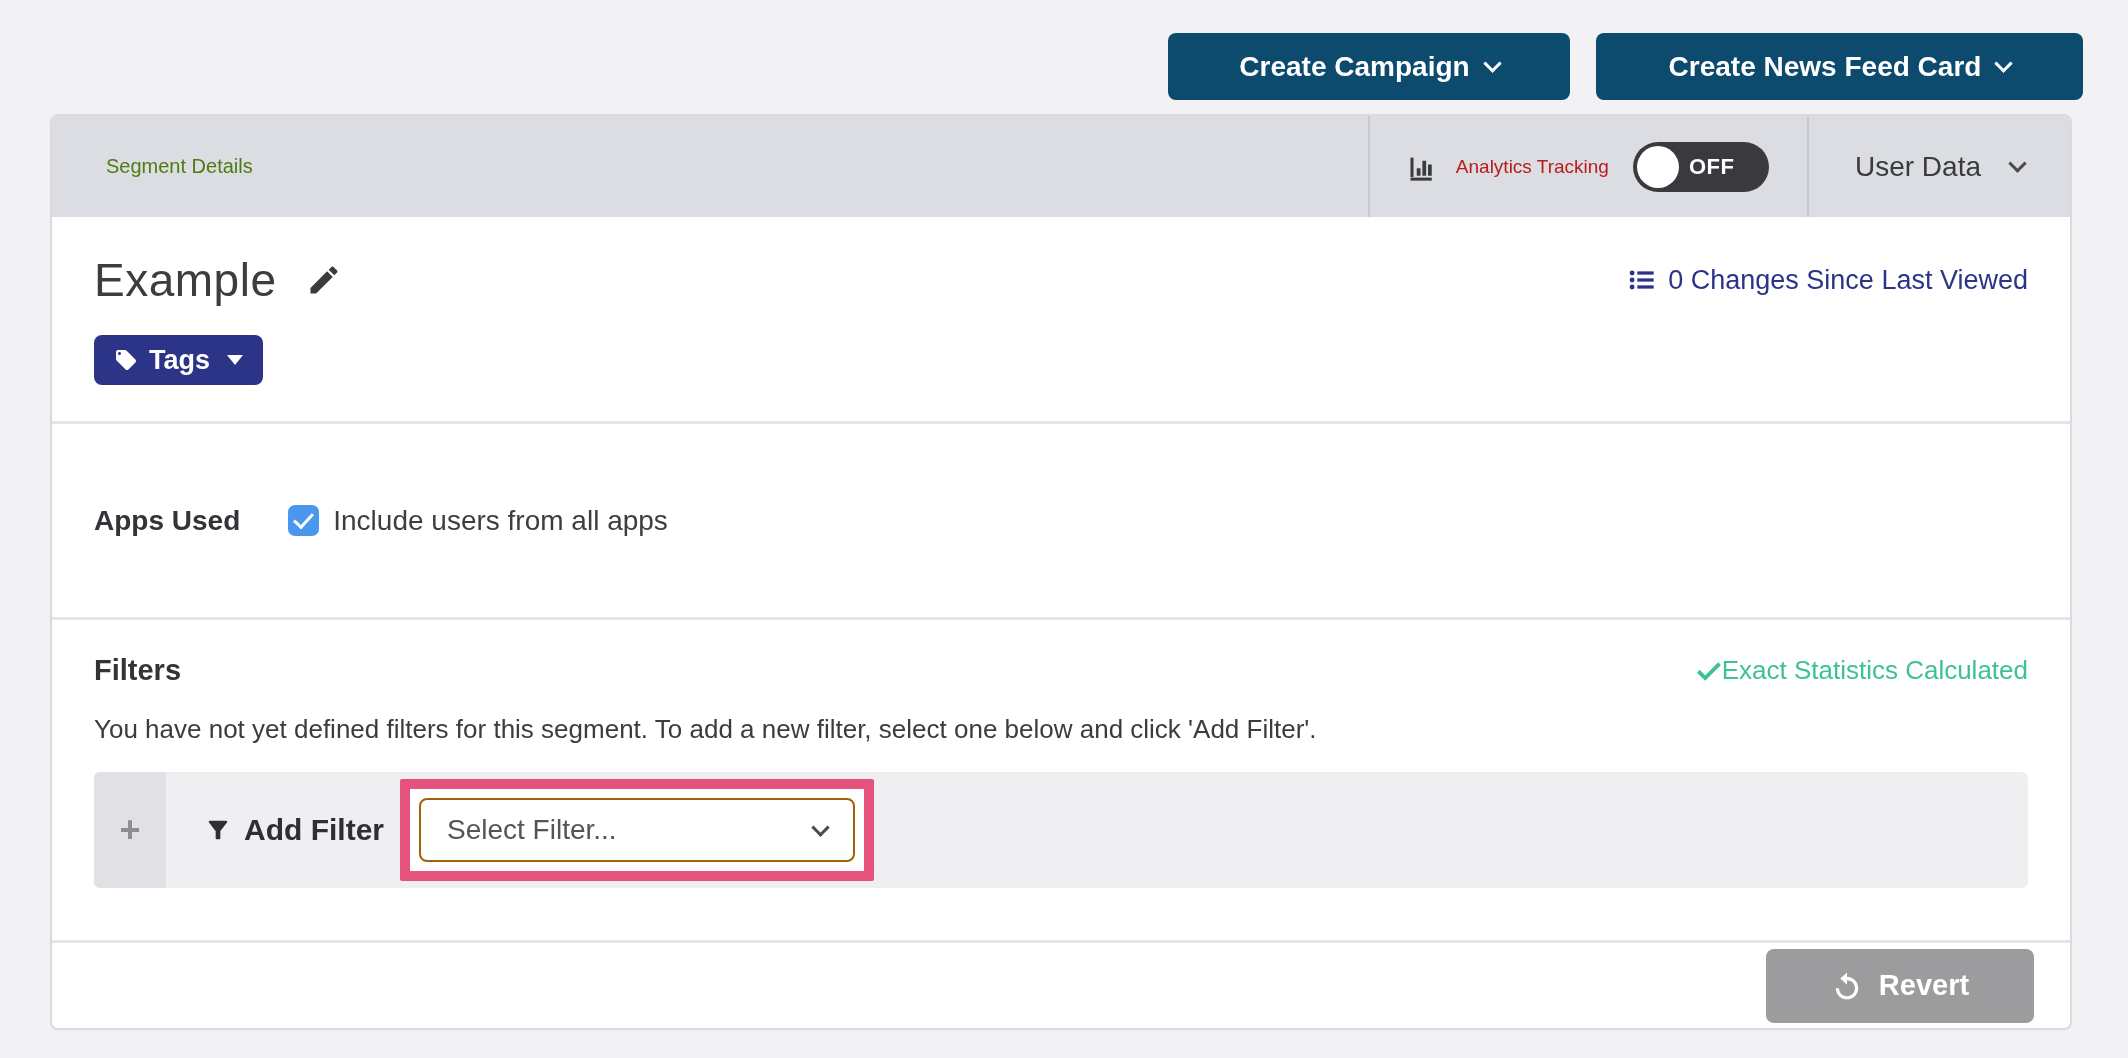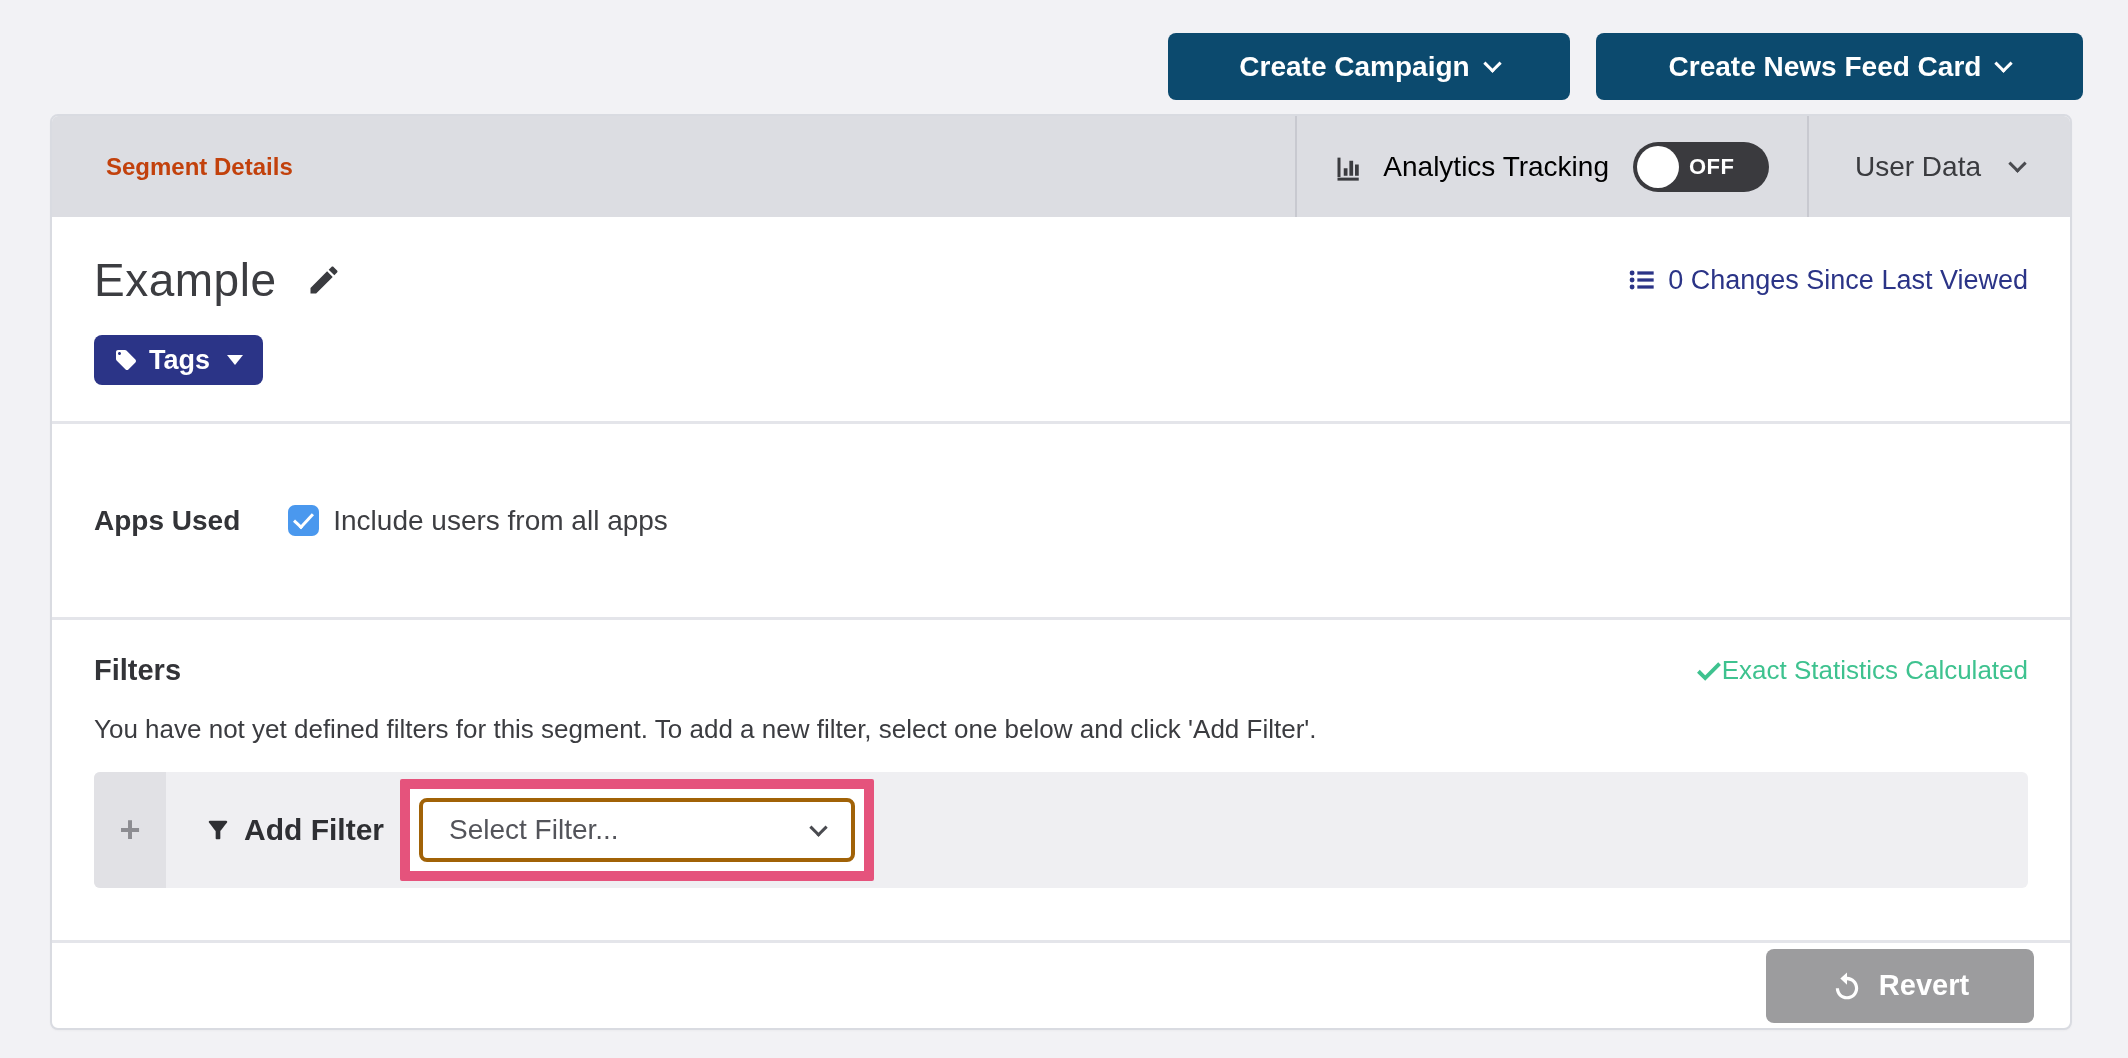--- a/index.html
+++ b/index.html
@@ -24,24 +24,24 @@
     transform:rotate(45deg) translate(-2px,-2px); display:inline-block;
   }
   
   .card {
     position:absolute; left:50px; top:114px; width:2022px; height:916px;
     background:#fff; border:2px solid #d9dbe1; border-radius:8px;
     display:flex; flex-direction:column; overflow:hidden;
     box-shadow:0 1px 2px rgba(0,0,0,.03);
   }
   .card-header { height:101px; min-height:101px; background:#dcdde2; display:flex; align-items:stretch; }
-  .ch-title { flex:1; align-self:center; font-size:24px; font-weight:700; color:#c2410c; padding-left:54px; }
+  .ch-title { flex:1; align-self:center; font-size:20px; font-weight:400; color:#4d7c0f; padding-left:54px; }
   .ch-seg { display:flex; align-items:center; border-left:2px solid #c8c9d0; }
   .ch-analytics { gap:18px; padding:0 38px; }
-  .ch-analytics .lbl { font-size:28px; color:#000000; }
+  .ch-analytics .lbl { font-size:19px; color:#b91c1c; }
   .ch-userdata { gap:30px; padding:0 46px; }
   .ch-userdata .lbl { font-size:28px; color:#3a3b3f; }
   .toggle {
     width:136px; height:50px; background:#3a3a3e; border-radius:26px;
     display:flex; align-items:center; margin-left:6px; cursor:pointer;
   }
   .toggle .knob { width:42px; height:42px; border-radius:50%; background:#fff; margin-left:4px; }
   .toggle .state { color:#fff; font-size:22px; font-weight:700; margin-left:10px; letter-spacing:.5px; }
   .chev-dark { border-color:#4a4b50; }
   
@@ -76,21 +76,21 @@
   .filters-desc { margin-top:27px; font-size:26px; color:#3b3c40; }
   .filter-row { margin-top:27px; height:116px; background:#efeff2; border-radius:6px; display:flex; align-items:center; }
   .plus-col {
     width:72px; height:100%; background:#e1e1e5; border-radius:6px 0 0 6px;
     display:flex; align-items:center; justify-content:center;
     font-size:36px; font-weight:700; color:#8d8d92; cursor:pointer; flex:0 0 auto;
   }
   .add-filter { display:flex; align-items:center; gap:12px; margin-left:38px; font-size:30px; font-weight:700; color:#2e2f33; }
   .select-highlight { margin-left:16px; border:10px solid #e5537c; background:#fff; padding:9px; border-radius:2px; }
   .select-box {
-    width:436px; height:64px; background:#fff; border:4px solid #a16207; border-radius:8px;
+    width:436px; height:64px; background:#fff; border:2px solid #a16207; border-radius:8px;
     display:flex; align-items:center; justify-content:space-between; padding:0 26px; cursor:pointer;
   }
   .select-box .ph { font-size:28px; color:#53545a; }
   .sec-footer { flex:1; border-bottom:none; display:flex; align-items:center; justify-content:flex-end; gap:24px; padding-right:36px; }
   .btn-gray {
     height:74px; background:#9c9c9e; color:#fff; border:none; border-radius:8px;
     font-family:inherit; font-size:29px; font-weight:700;
     display:flex; align-items:center; justify-content:center; gap:16px; cursor:pointer;
   }
   .btn-revert { width:268px; } .btn-save { width:238px; }

